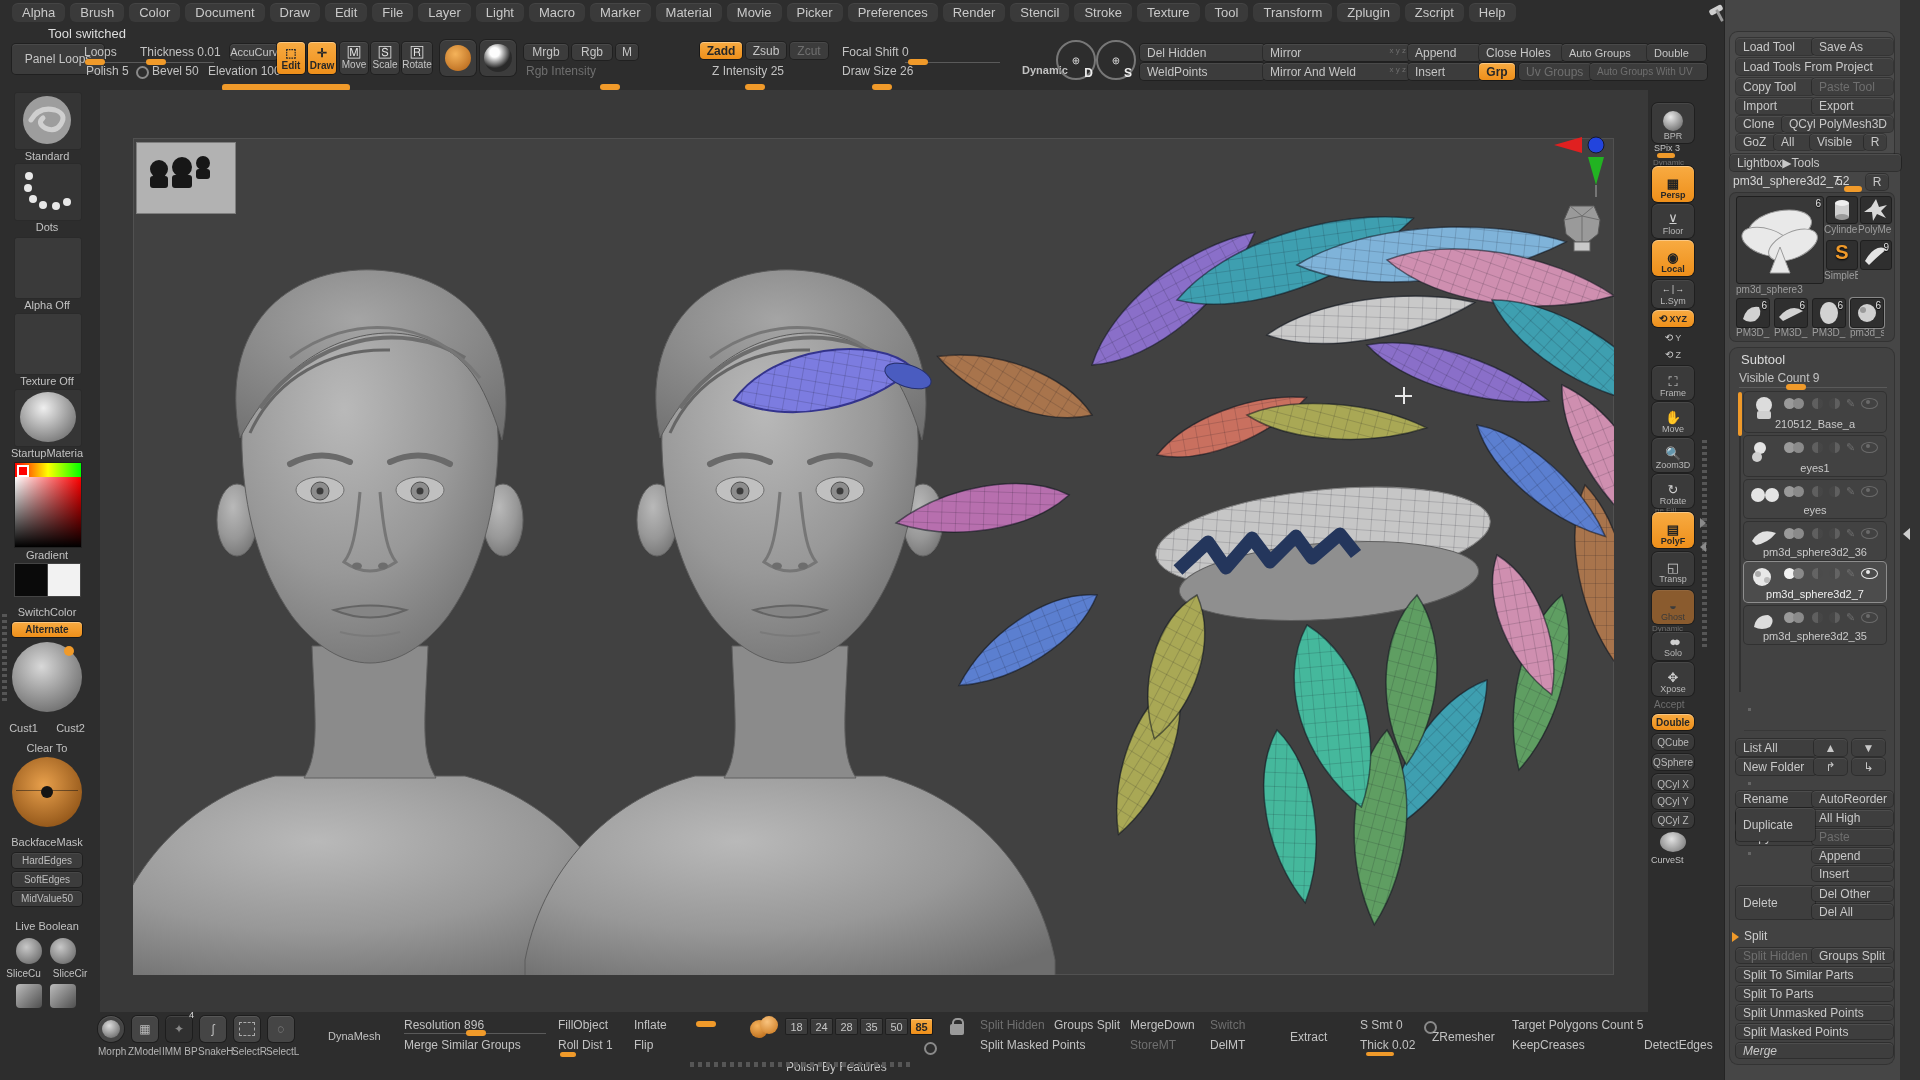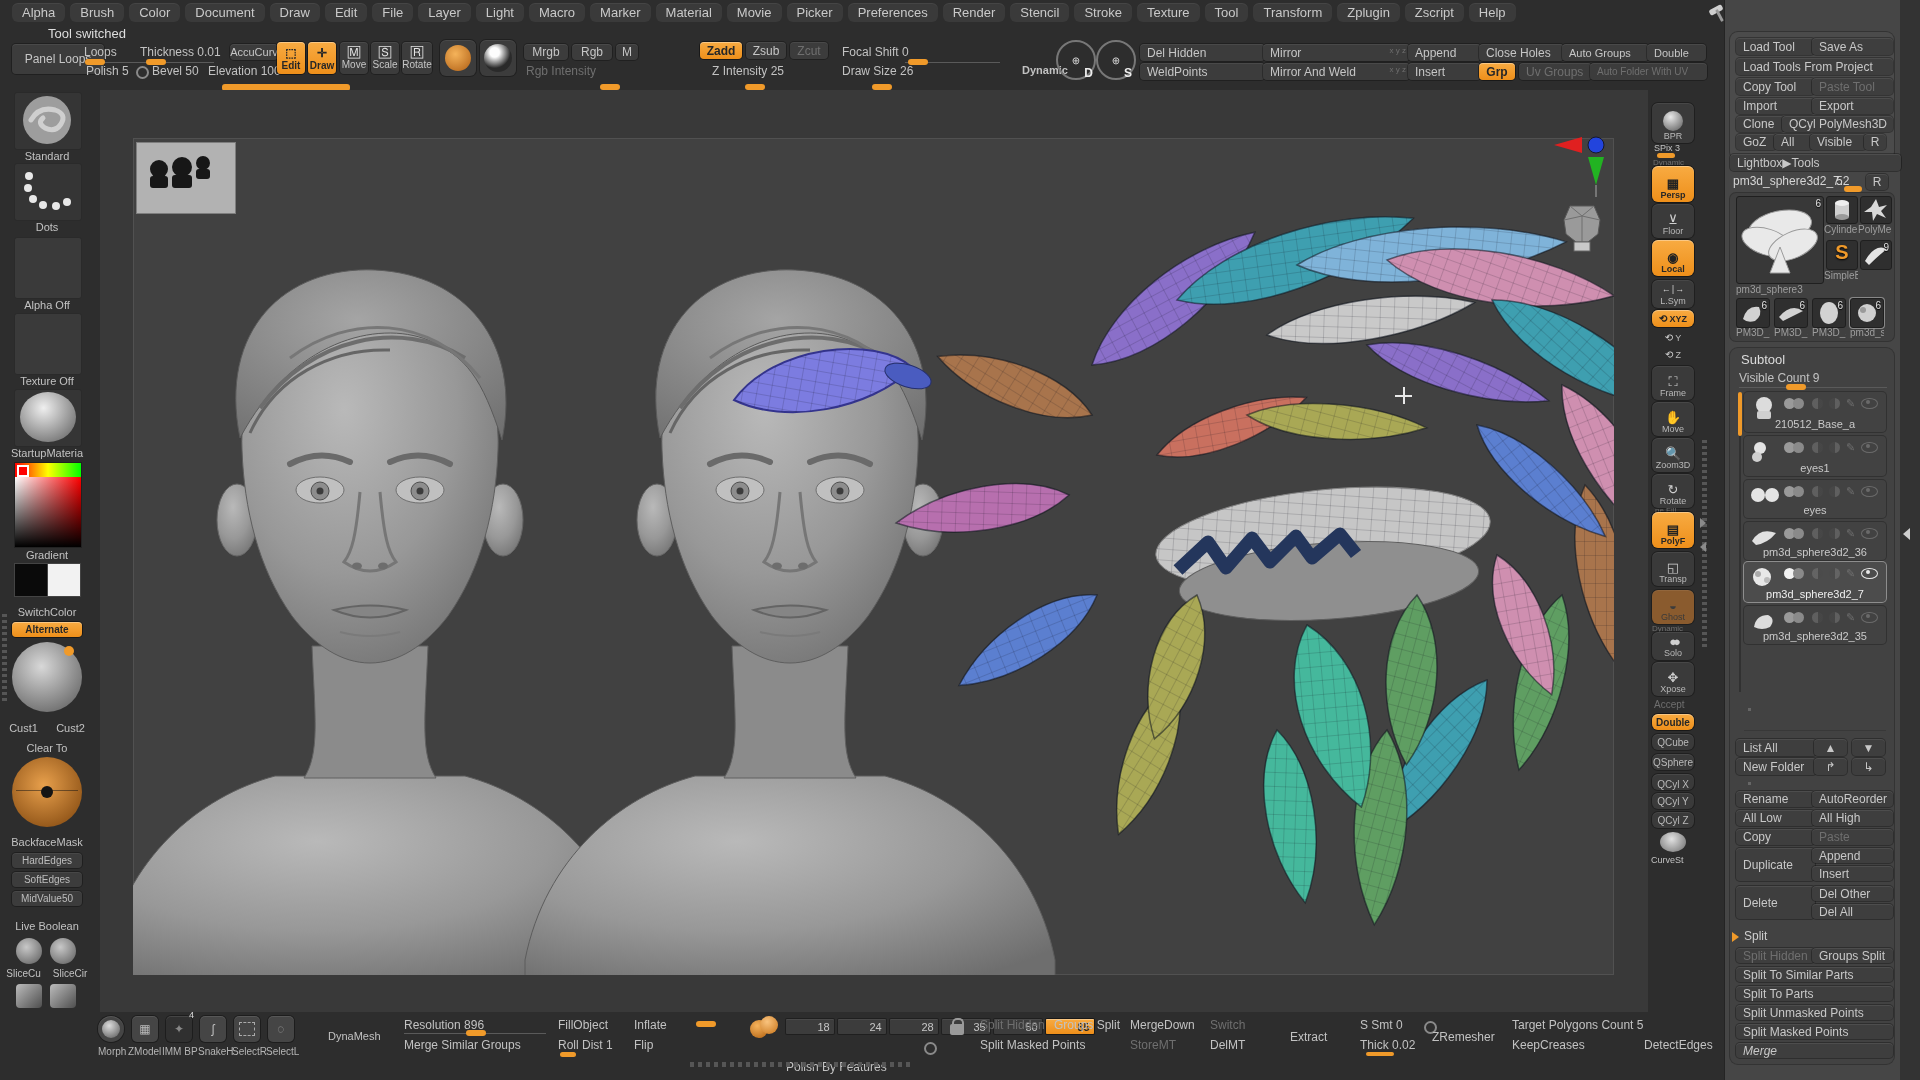--- a/index.html
+++ b/index.html
@@ -57,21 +57,21 @@
   .eyeic.bright{border-color:#e8e8e8;opacity:1;}
   .eyeic.bright::after{background:#e8e8e8;}
   .dash-v{background:repeating-linear-gradient(180deg,#565656 0 3px,transparent 3px 6px);}
   .dash-h{background:repeating-linear-gradient(90deg,#565656 0 4px,transparent 4px 8px);}
   .bic{position:absolute;width:26px;height:26px;border-radius:5px;background:#454545;
        box-shadow:inset 0 1px 0 rgba(255,255,255,.1),0 0 0 1px rgba(0,0,0,.35);
        display:flex;align-items:center;justify-content:center;font-size:12px;color:#bbb;}
   .blbl{position:absolute;font-size:10px;color:#b5b5b5;white-space:nowrap;}
   .num{position:absolute;width:21px;height:15px;border-radius:1px;background:#3c3c3c;font-size:11px;
        display:flex;align-items:center;justify-content:center;color:#c6c6c6;
-       box-shadow:inset 0 1px 0 rgba(255,255,255,.07),0 0 0 1px rgba(0,0,0,.3);padding-left:27px;}
+       box-shadow:inset 0 1px 0 rgba(255,255,255,.07),0 0 0 1px rgba(0,0,0,.3);}
   .radio{position:absolute;width:9px;height:9px;border-radius:50%;border:2px solid #8a8a8a;background:#2e2e2e;}
   .cross:before,.cross:after{content:'';position:absolute;background:#e8e8e8;}
   .cross:before{left:8px;top:0;width:1.5px;height:17px;}
   .cross:after{top:8px;left:0;height:1.5px;width:17px;}
 </style>
 </head>
 <body>
 
 <div id="app">
 
@@ -191,21 +191,21 @@
     <span>Mirror And Weld</span>
       <span class="abs dim" style="right:4px;top:2px;font-size:8px;">x y z</span>
     </div>
   <div class="btn left" style="left:1408px;top:44px;width:66px;height:17px;">Append</div>
   <div class="btn left" style="left:1408px;top:63px;width:66px;height:17px;">Insert</div>
   <div class="btn left" style="left:1479px;top:44px;width:78px;height:17px;">Close Holes</div>
   <div class="btn orange" style="left:1479px;top:63px;width:36px;height:17px;">Grp</div>
   <div class="btn dim left" style="left:1519px;top:63px;width:66px;height:17px;">Uv Groups</div>
   <div class="btn left" style="left:1562px;top:44px;width:80px;height:17px;font-size:11px;">Auto Groups</div>
   <div class="btn left" style="left:1590px;top:63px;width:110px;height:17px;font-size:10px;">
-      <span class="dim">Auto Folder With UV</span>
+      <span class="dim">Auto Groups With UV</span>
     </div>
   <div class="btn left" style="left:1647px;top:44px;width:52px;height:17px;font-size:11px;">Double</div>
 
   <div class="abs dash-v" style="left:2px;top:614px;width:5px;height:88px;"></div>
   <div class="thumb" style="top:92px;height:56px;">
     <svg width="64" height="54">
       <circle cx="32" cy="27" r="24" fill="#9d9d9d"></circle>
         <path d="M16,27 q8,-14 24,-10 q12,4 6,14 q-6,9 -16,4 q-8,-5 -2,-10" fill="none" stroke="#cfcfcf" stroke-width="5" stroke-linecap="round"></path>
       </svg></div>
   <div class="slabel" style="top:150px;">Standard</div>
@@ -695,21 +695,21 @@
   <div class="tp-btn ctr" style="left:1852px;top:758px;width:33px;height:17px;">
       <span>↳</span>
     </div>
 
   <div class="tp-btn" style="left:1736px;top:791px;width:72px;height:16px;">Rename</div>
   <div class="tp-btn" style="left:1812px;top:791px;width:74px;height:16px;">AutoReorder</div>
   <div class="tp-btn" style="left:1736px;top:810px;width:72px;height:16px;">All Low</div>
   <div class="tp-btn" style="left:1812px;top:810px;width:74px;height:16px;">All High</div>
   <div class="tp-btn" style="left:1736px;top:829px;width:72px;height:16px;">Copy</div>
   <div class="tp-btn dim" style="left:1812px;top:829px;width:74px;height:16px;">Paste</div>
-  <div class="tp-btn" style="left:1736px;top:848px;width:72px;height:33px;">Duplicate</div>
+  <div class="tp-btn" style="left:1736px;top:808px;width:72px;height:33px;">Duplicate</div>
   <div class="tp-btn" style="left:1812px;top:848px;width:74px;height:15px;">Append</div>
   <div class="tp-btn" style="left:1812px;top:866px;width:74px;height:15px;">Insert</div>
   <div class="tp-btn" style="left:1736px;top:886px;width:72px;height:33px;">Delete</div>
   <div class="tp-btn" style="left:1812px;top:886px;width:74px;height:15px;">Del Other</div>
   <div class="tp-btn" style="left:1812px;top:904px;width:74px;height:15px;">Del All</div>
 
   <div class="abs" style="left:1732px;top:932px;width:0;height:0;border-left:7px solid #f09a2a;border-top:5px solid transparent;border-bottom:5px solid transparent;"></div>
   <div class="lbl" style="left:1744px;top:929px;font-size:12px;color:#cfcfcf;">Split</div>
   <div class="tp-btn dim" style="left:1736px;top:948px;width:72px;height:15px;">Split Hidden</div>
   <div class="tp-btn" style="left:1812px;top:948px;width:74px;height:15px;">Groups Split</div>

